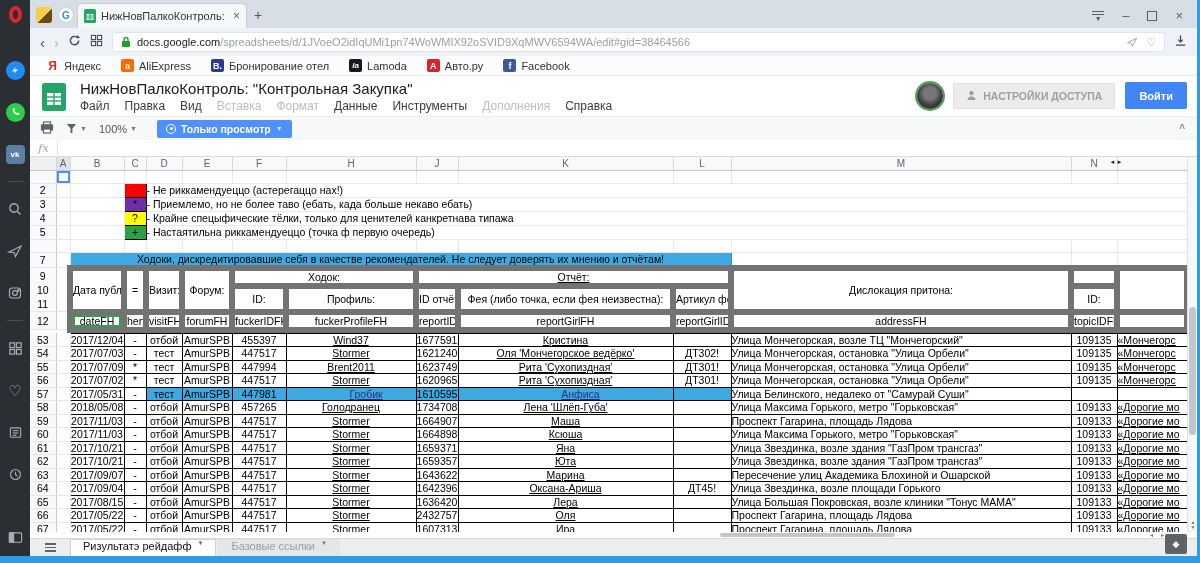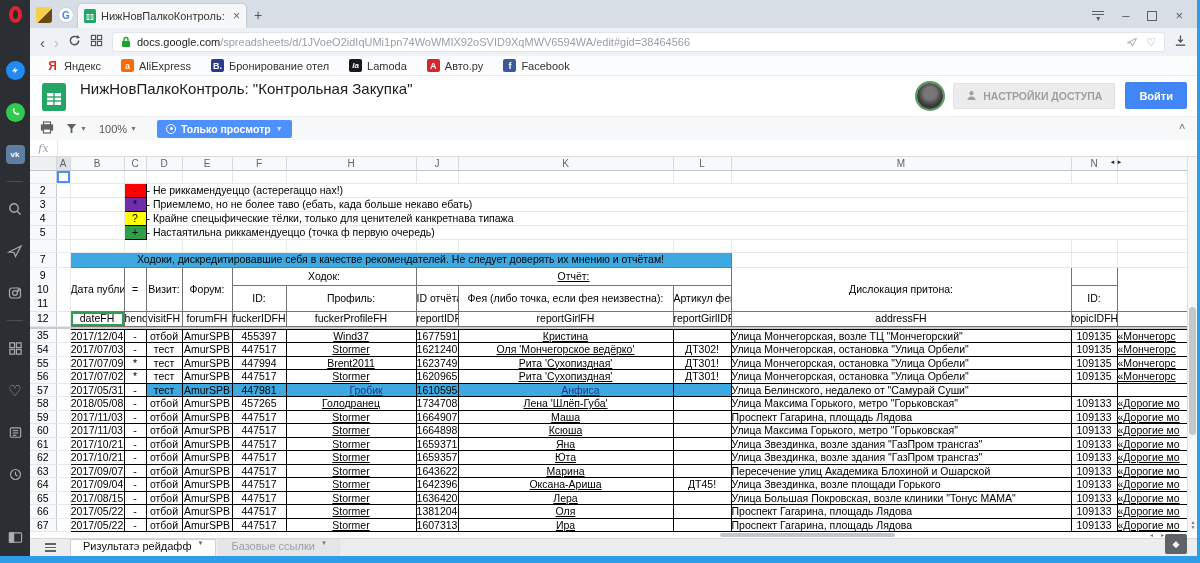--- a/index.html
+++ b/index.html
@@ -97,21 +97,21 @@
   .sheet td, .sheet th { padding:0; font-weight:normal; white-space:nowrap; overflow:hidden; font-size:10.5px; color:#000;
     line-height:1.15; height:13px; }
   .sheet th { position:relative; overflow:visible; background:#f8f9fa; border-right:1px solid #d5d8db; border-bottom:1px solid #c3c7cb;
     color:#5f6368; font-size:10px; text-align:center; }
   th.corner { background:#eef0f2; }
   th.colsel { background:#dfe3e8; }
   .hidecol { position:absolute; left:-8px; top:2px; font-size:6px; letter-spacing:1px; color:#222; z-index:4; }
   .rn { background:#f8f9fa; border-right:1px solid #c9cccf; border-bottom:1px solid #e4e6e8; color:#5f6368;
     font-size:9px; text-align:center; }
   .gl { border-right:1px solid #e7e8ea; border-bottom:1px solid #e7e8ea; background:#fff; }
-  .bk { border:1px solid #737373; background:#fff; text-align:center; }
+  .bk { border:6px solid #737373; background:#fff; text-align:center; }
   .sel-cell { box-shadow:inset 0 0 0 2px #4c8ffb; }
   .mark { text-align:center; font-weight:bold; font-size:9.5px; }
   .mark-red    { background:#fe0000; color:#ffd9d9; border:1px solid #000; }
   .mark-purple { background:#6f2da8; color:#efe2fb; border:1px solid #000; }
   .mark-yellow { background:#ffff00; color:#222;    border:1px solid #000; }
   .mark-green  { background:#2ca049; color:#0d3d1a; border:1px solid #000; }
   .legend-text { text-align:left; padding-left:4px; border-bottom:1px solid #e7e8ea; font-size:11px; }
   .banner-cell { background:#3da9e0; text-align:center; font-size:11px; color:#0a0a0a; border:1px solid #2f90c4; }
   .hdr { font-size:11px; }
   .hdr-date { font-size:10px; white-space:normal; line-height:1.1; }
@@ -316,20 +316,31 @@
     <div class="gs-header">
       <svg class="gs-logo" width="24" height="28" viewBox="0 0 24 28">
           <rect width="24" height="28" rx="2.5" fill="#23a566"></rect>
           <rect x="5" y="10" width="14" height="12" fill="#fff"></rect>
           <line x1="5" y1="14" x2="19" y2="14" stroke="#23a566" stroke-width="1.4"></line>
           <line x1="5" y1="18" x2="19" y2="18" stroke="#23a566" stroke-width="1.4"></line>
           <line x1="12" y1="10" x2="12" y2="22" stroke="#23a566" stroke-width="1.4"></line>
         </svg>
       <div class="gs-titleblock">
         <div class="gs-title">НижНовПалкоКонтроль: "Контрольная Закупка"</div>
+        <div class="gs-menu" id="gsmenu">
+            <span>Файл</span>
+            <span>Правка</span>
+            <span>Вид</span>
+            <span class="disabled">Вставка</span>
+            <span class="disabled">Формат</span>
+            <span>Данные</span>
+            <span>Инструменты</span>
+            <span class="disabled">Дополнения</span>
+            <span>Справка</span>
+          </div>
       </div>
       <div class="gs-right">
         <div class="avatar"></div>
         <div class="access-btn">
           <svg width="11" height="11" viewBox="0 0 12 12">
               <circle cx="6" cy="3.5" r="2.3" fill="#9f9f9f"></circle>
               <path d="M1.5 11c0-2.5 2-4 4.5-4s4.5 1.5 4.5 4z" fill="#9f9f9f"></path>
             </svg>
           <span>НАСТРОЙКИ ДОСТУПА</span>
         </div>
@@ -518,21 +529,21 @@
           <td class="bk fld">addressFH</td>
           <td class="bk fld">topicIDFH</td>
           <td class="bk"></td>
         </tr>
         <tr class="freeze">
               <td colspan="14"></td>
             </tr>
         </tbody>
           <tbody id="data-rows">
             <tr class="drow">
-    <td class="rn">35</td>
+    <td class="rn">53</td>
     <td class="gl"></td>
     <td class="cell">2017/12/04</td>
     <td class="cell mark mark-red">-</td>
     <td class="cell hlx">отбой</td>
     <td class="cell hlx">AmurSPB</td>
     <td class="cell hlx">455397</td>
     <td class="cell hlx lnk">Wind37</td>
     <td class="cell hlx">1677591</td>
     <td class="cell hlx lnk">Кристина</td>
     <td class="cell hlx"></td>
@@ -734,21 +745,21 @@
   </tr>
             <tr class="drow">
     <td class="rn">66</td>
     <td class="gl"></td>
     <td class="cell">2017/05/22</td>
     <td class="cell mark mark-red">-</td>
     <td class="cell hlx">отбой</td>
     <td class="cell hlx">AmurSPB</td>
     <td class="cell hlx">447517</td>
     <td class="cell hlx lnk">Stormer</td>
-    <td class="cell hlx">1381204</td>
+    <td class="cell hlx">2432757</td>
     <td class="cell hlx lnk">Оля</td>
     <td class="cell hlx"></td>
     <td class="cell addr">Проспект Гагарина, площадь Лядова</td>
     <td class="cell">109133</td>
     <td class="cell topic lnk">«Дорогие мо</td>
   </tr>
             <tr class="drow">
     <td class="rn">67</td>
     <td class="gl"></td>
     <td class="cell">2017/05/22</td>

